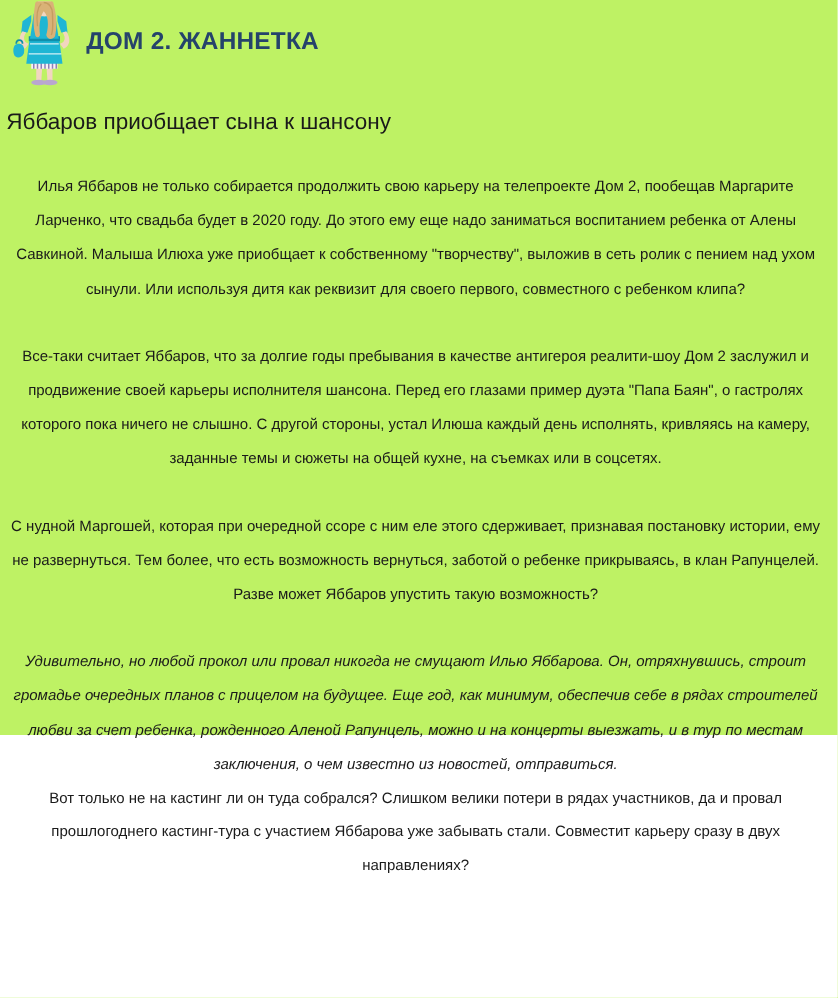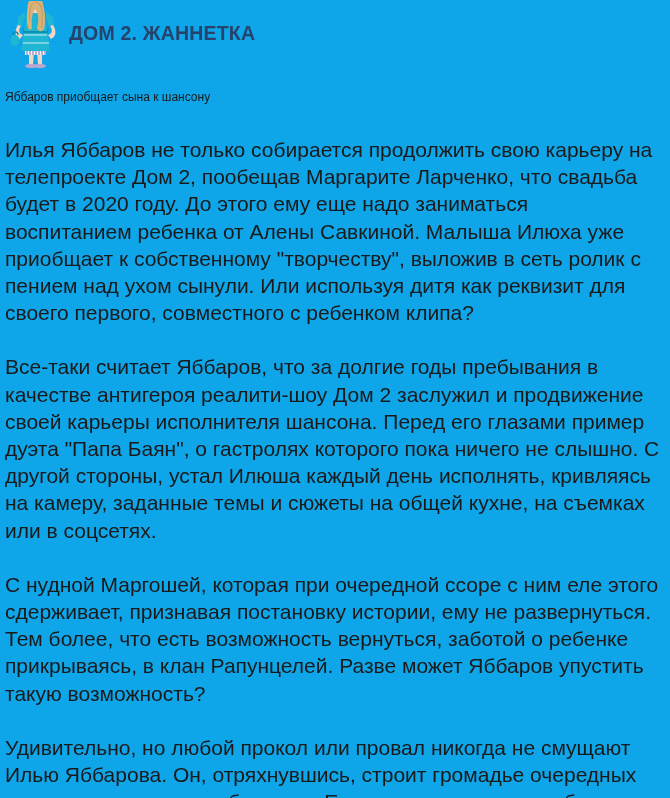--- a/index.html
+++ b/index.html
@@ -12,23 +12,23 @@
     width: 670px;
     height: 798px;
     overflow: hidden;
     font-family: "Liberation Sans", "DejaVu Sans", sans-serif;
     color: #1a1a1a;
     -webkit-font-smoothing: antialiased;
   }
 
   .page {
     width: 670px;
-    height: 798px;
+    height: 588px;
     position: relative;
-    background: #0ea5e9;
+    background: #bef264;
     box-sizing: border-box;
   }
 
   
   .site-header {
     display: flex;
     align-items: center;
     height: 70px;
     padding: 0;
     box-sizing: border-box;
@@ -56,41 +56,42 @@
     padding-bottom: 2px;
   }
 
   
   .article {
     padding: 0 10px 0 5px;
     box-sizing: border-box;
   }
 
   .article-headline {
-    font-size: 12px;
+    font-size: 18px;
     font-weight: normal;
     line-height: 24px;
     margin: 15px 0 0 0;
     color: #1a1a1a;
   }
 
   .article-body {
     margin-top: 27px;
   }
 
   .article-body p {
-    font-size: 21px;
+    font-size: 12px;
     line-height: 27.2px;
     margin: 0 0 27px 0;
     color: #1a1a1a;
-    text-align: left;
+    text-align: center;
     max-width: 655px;
   }
   .article-body p.tight {
-    margin-bottom: 12px;
+    margin-bottom: 0;
+    font-style: italic;
   }
   .article-body p:last-child {
     margin-bottom: 0;
   }
 </style>
 </head>
 <body>
 
 <div class="page">
 

